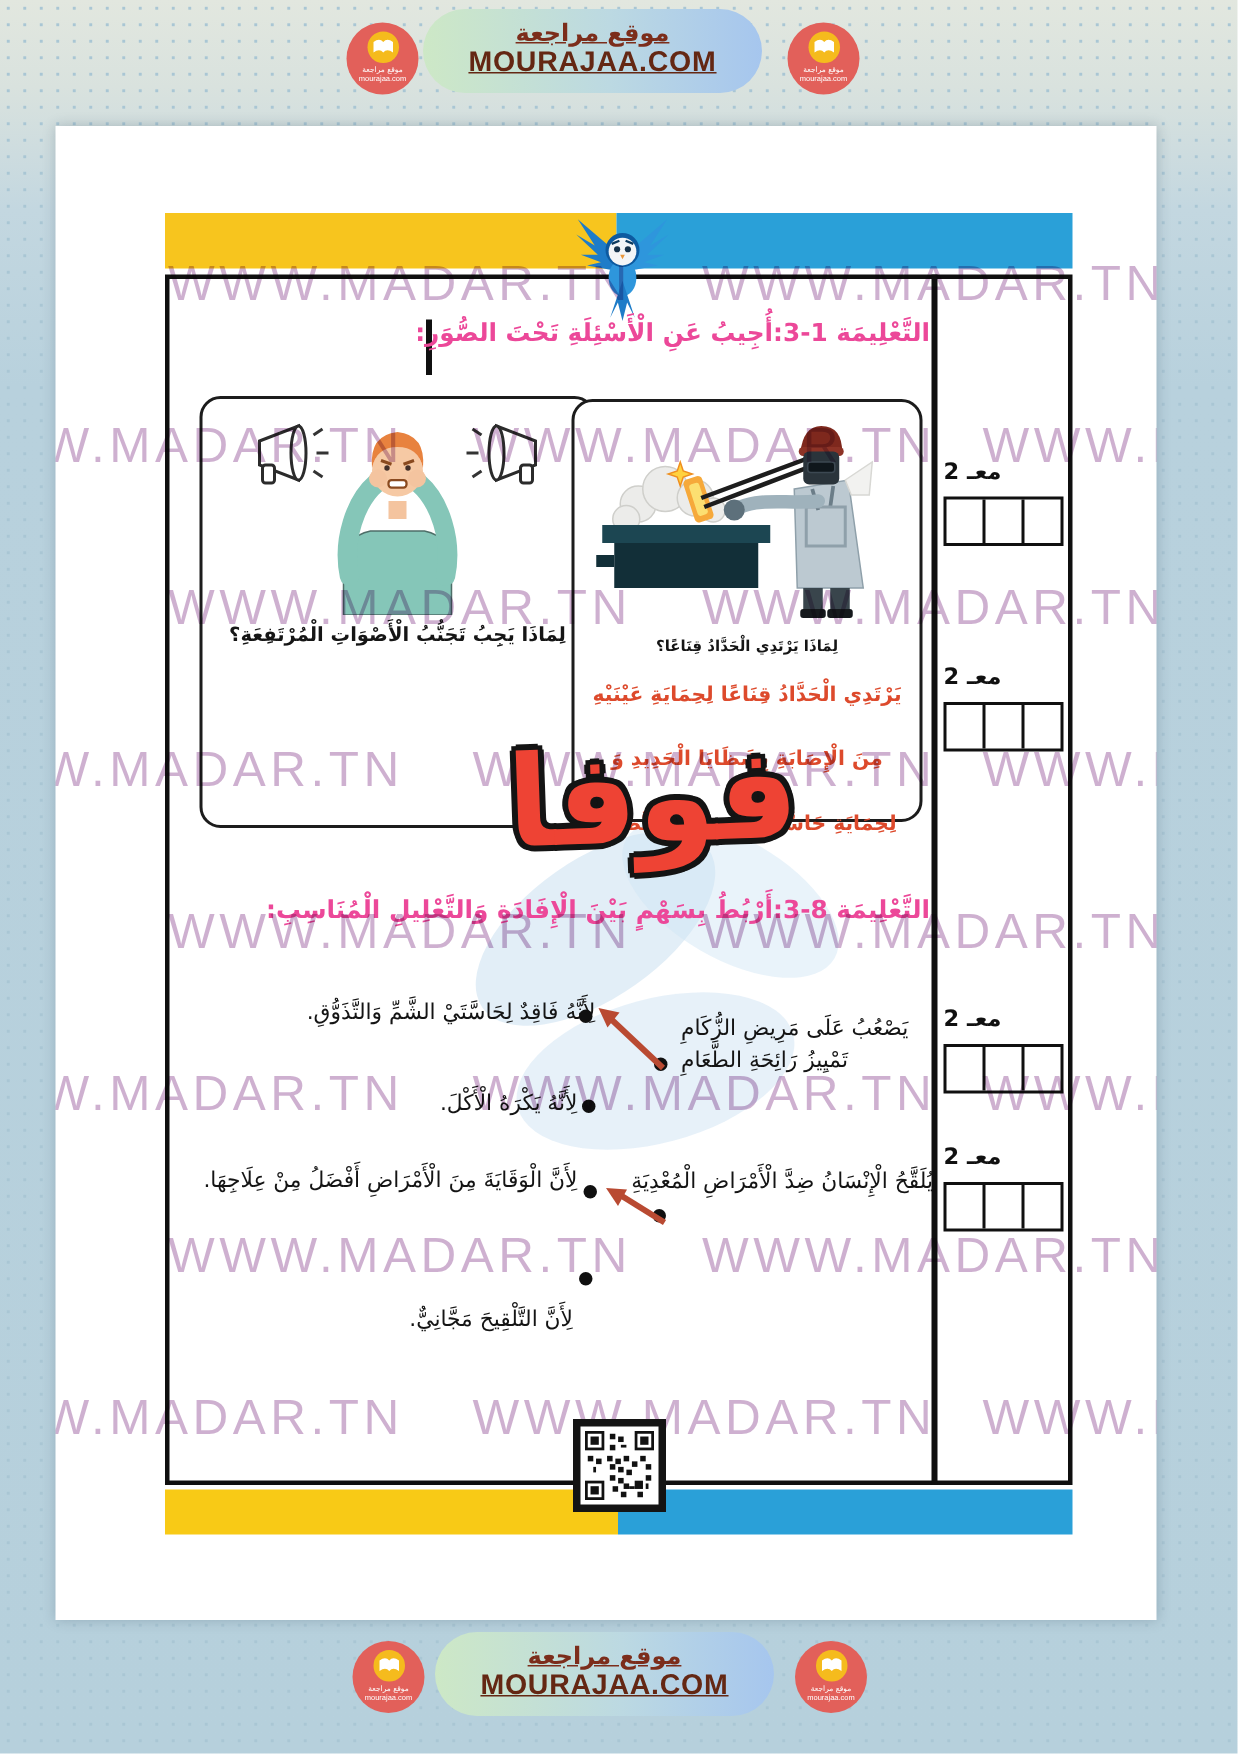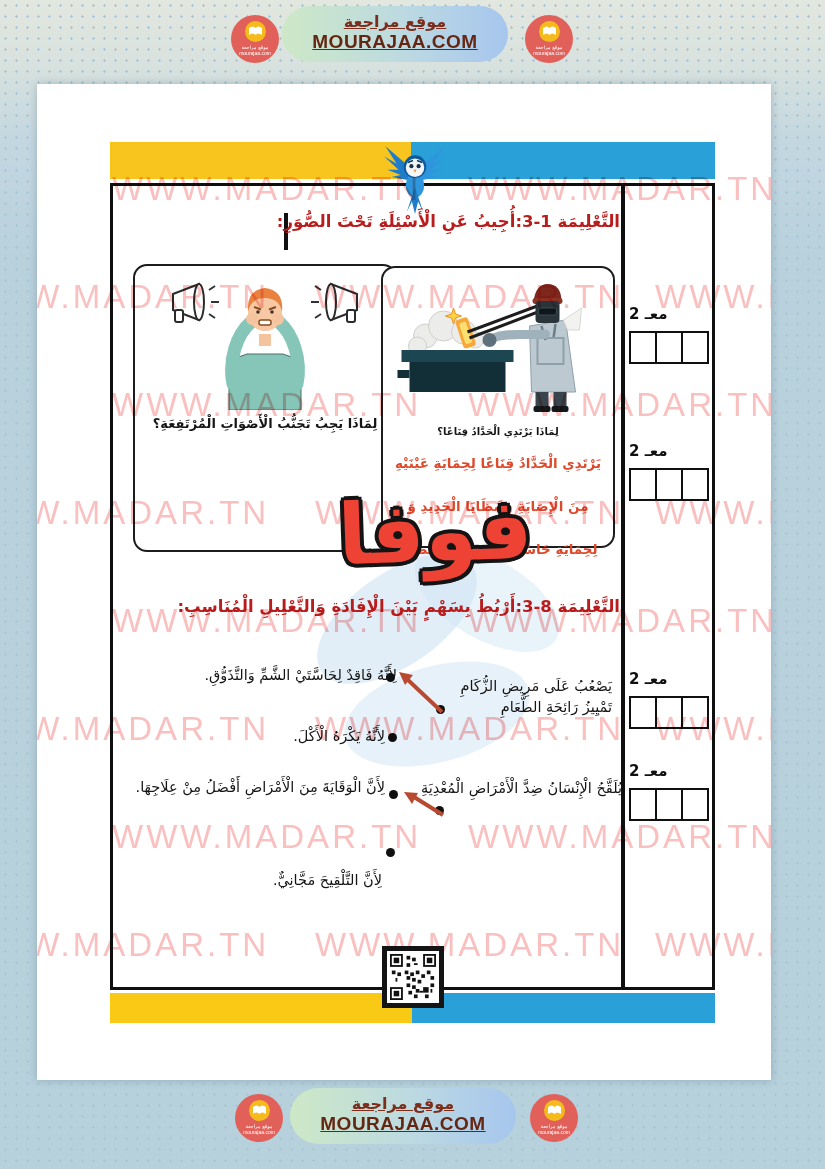--- a/index.html
+++ b/index.html
@@ -11,41 +11,41 @@
       linear-gradient(180deg,#e2e7df 0%,#d9e2de 5%,#c3d7e0 12%,#b8d1dd 22%,#b6d0dc 100%);
     background-size:11px 11px, 100% 100%;
   }
   .abs{position:absolute;}
   .paper{left:37px;top:84px;width:734px;height:996px;background:#ffffff;
          box-shadow:0 0 8px rgba(40,60,80,.25);z-index:1;}
   .clip-layer{left:37px;top:84px;width:734px;height:996px;overflow:hidden;pointer-events:none;}
   .blob-layer{z-index:2;}
   .wm-layer{z-index:6;mix-blend-mode:multiply;}
   .wm{position:absolute;font-family:"Liberation Sans",sans-serif;font-size:33px;
-      letter-spacing:3px;color:#ef4444;opacity:.34;white-space:nowrap;}
+      letter-spacing:3px;color:#701a75;opacity:.34;white-space:nowrap;}
   
   .pill{width:226px;height:56px;border-radius:30px;z-index:8;
         background:linear-gradient(90deg,#cde8c6 0%,#bcd9e2 55%,#a6c6ee 100%);}
   .pill .ar{margin-top:6px;text-align:center;font-size:16px;font-weight:bold;
             color:#7c2d1b;text-decoration:underline;}
   .pill .en{text-align:center;font-size:19px;font-weight:bold;color:#642713;
             letter-spacing:.5px;text-decoration:underline;
             font-family:"Liberation Sans",sans-serif;}
   .badge{width:48px;height:48px;border-radius:50%;background:#e2605a;z-index:8;
          text-align:center;overflow:hidden;}
   .badge .yc{width:21px;height:21px;border-radius:50%;background:#f5bb1d;margin:6px auto 0;}
   .badge .t1{font-size:5px;color:#fff;line-height:6px;margin-top:2px;}
   .badge .t2{font-size:5px;color:#fff;line-height:6px;font-family:"Liberation Sans",sans-serif;}
   
   .band{height:37px;z-index:3;}
   .content-box{left:110px;top:183px;width:605px;height:807px;
                border:3px solid #0f0f0f;box-sizing:border-box;z-index:3;background:transparent;}
   .divider{left:621px;top:183px;width:3.5px;height:807px;background:#0f0f0f;z-index:3;}
   .vbar{width:4px;background:#101010;z-index:5;}
-  .instr{font-size:16.5px;font-weight:bold;color:#b91c1c;white-space:nowrap;z-index:5;}
+  .instr{font-size:16.5px;font-weight:bold;color:#ec4899;white-space:nowrap;z-index:5;}
   .card{background:#fff;border:2.5px solid #1c1c1c;border-radius:14px;z-index:4;box-sizing:border-box;}
   .illus{position:absolute;top:6px;left:50%;transform:translateX(-50%);}
   .card-q{position:absolute;left:2px;right:2px;text-align:center;font-weight:bold;
           color:#151515;white-space:nowrap;}
   .card-a{position:absolute;left:6px;right:6px;text-align:center;font-weight:bold;color:#dd4a2c;}
   .mt{font-size:14.5px;color:#141414;white-space:nowrap;z-index:5;}
   .dot{width:9px;height:9px;background:#101010;border-radius:50%;z-index:5;}
   .arrow{z-index:5;}
   .rubric{width:80px;text-align:left;z-index:5;}
   .rubric .lab{font-size:15px;font-weight:bold;color:#101010;margin-bottom:8px;}
@@ -186,21 +186,21 @@
     <rect x="143" y="34" width="18" height="7" rx="2" fill="#0f171c" stroke="#3c4852" stroke-width="1"></rect>
   </svg>
   <div class="card-q" dir="rtl" style="top:158px;font-size:10px">لِمَاذَا يَرْتَدِي الْحَدَّادُ قِنَاعًا؟</div>
   <div class="card-a" dir="rtl" style="top:174px;font-size:13.5px;line-height:43px">يَرْتَدِي الْحَدَّادُ قِنَاعًا لِحِمَايَةِ عَيْنَيْهِ مِنَ الْإِصَابَةِ بِشَظَايَا الْحَدِيدِ وَ لِحِمَايَةِ حَاسَّةِ الْبَصَرِ مِنَ التَّضَرُّرِ</div>
 </div>
 
 <div class="abs stamp" style="left:338px;top:488px">فوفا</div>
 
 <div class="abs instr" dir="rtl" style="right:205px;top:597px">التَّعْلِيمَة 8-3:أَرْبُطُ بِسَهْمٍ بَيْنَ الْإِفَادَةِ وَالتَّعْلِيلِ الْمُنَاسِبِ:</div>
 
-<div class="abs mt" dir="rtl" style="right:213px;top:676px;width:168px;white-space:normal;text-align:right;line-height:21px">يَصْعُبُ عَلَى مَرِيضِ الزُّكَامِ تَمْيِيزُ رَائِحَةِ الطَّعَامِ</div>
+<div class="abs mt" dir="rtl" style="right:203px;top:676px;width:168px;white-space:normal;text-align:left;line-height:21px">يَصْعُبُ عَلَى مَرِيضِ الزُّكَامِ تَمْيِيزُ رَائِحَةِ الطَّعَامِ</div>
 <div class="abs mt" dir="rtl" style="right:428px;top:667px">لِأَنَّهُ فَاقِدٌ لِحَاسَّتَيْ الشَّمِّ وَالتَّذَوُّقِ.</div>
 <div class="abs mt" dir="rtl" style="right:440px;top:728px">لِأَنَّهُ يَكْرَهُ الْأَكْلَ.</div>
 <div class="abs dot" style="left:386px;top:673px"></div>
 <div class="abs dot" style="left:436px;top:705px"></div>
 <div class="abs dot" style="left:388px;top:733px"></div>
 <svg class="abs arrow" style="left:393px;top:664px" width="56" height="54" viewBox="0 0 56 54">
   <line x1="49" y1="48" x2="15" y2="16" stroke="#b94a32" stroke-width="4"></line>
   <polygon points="6,8 20,11 12,21" fill="#b94a32"></polygon>
 </svg>
 

